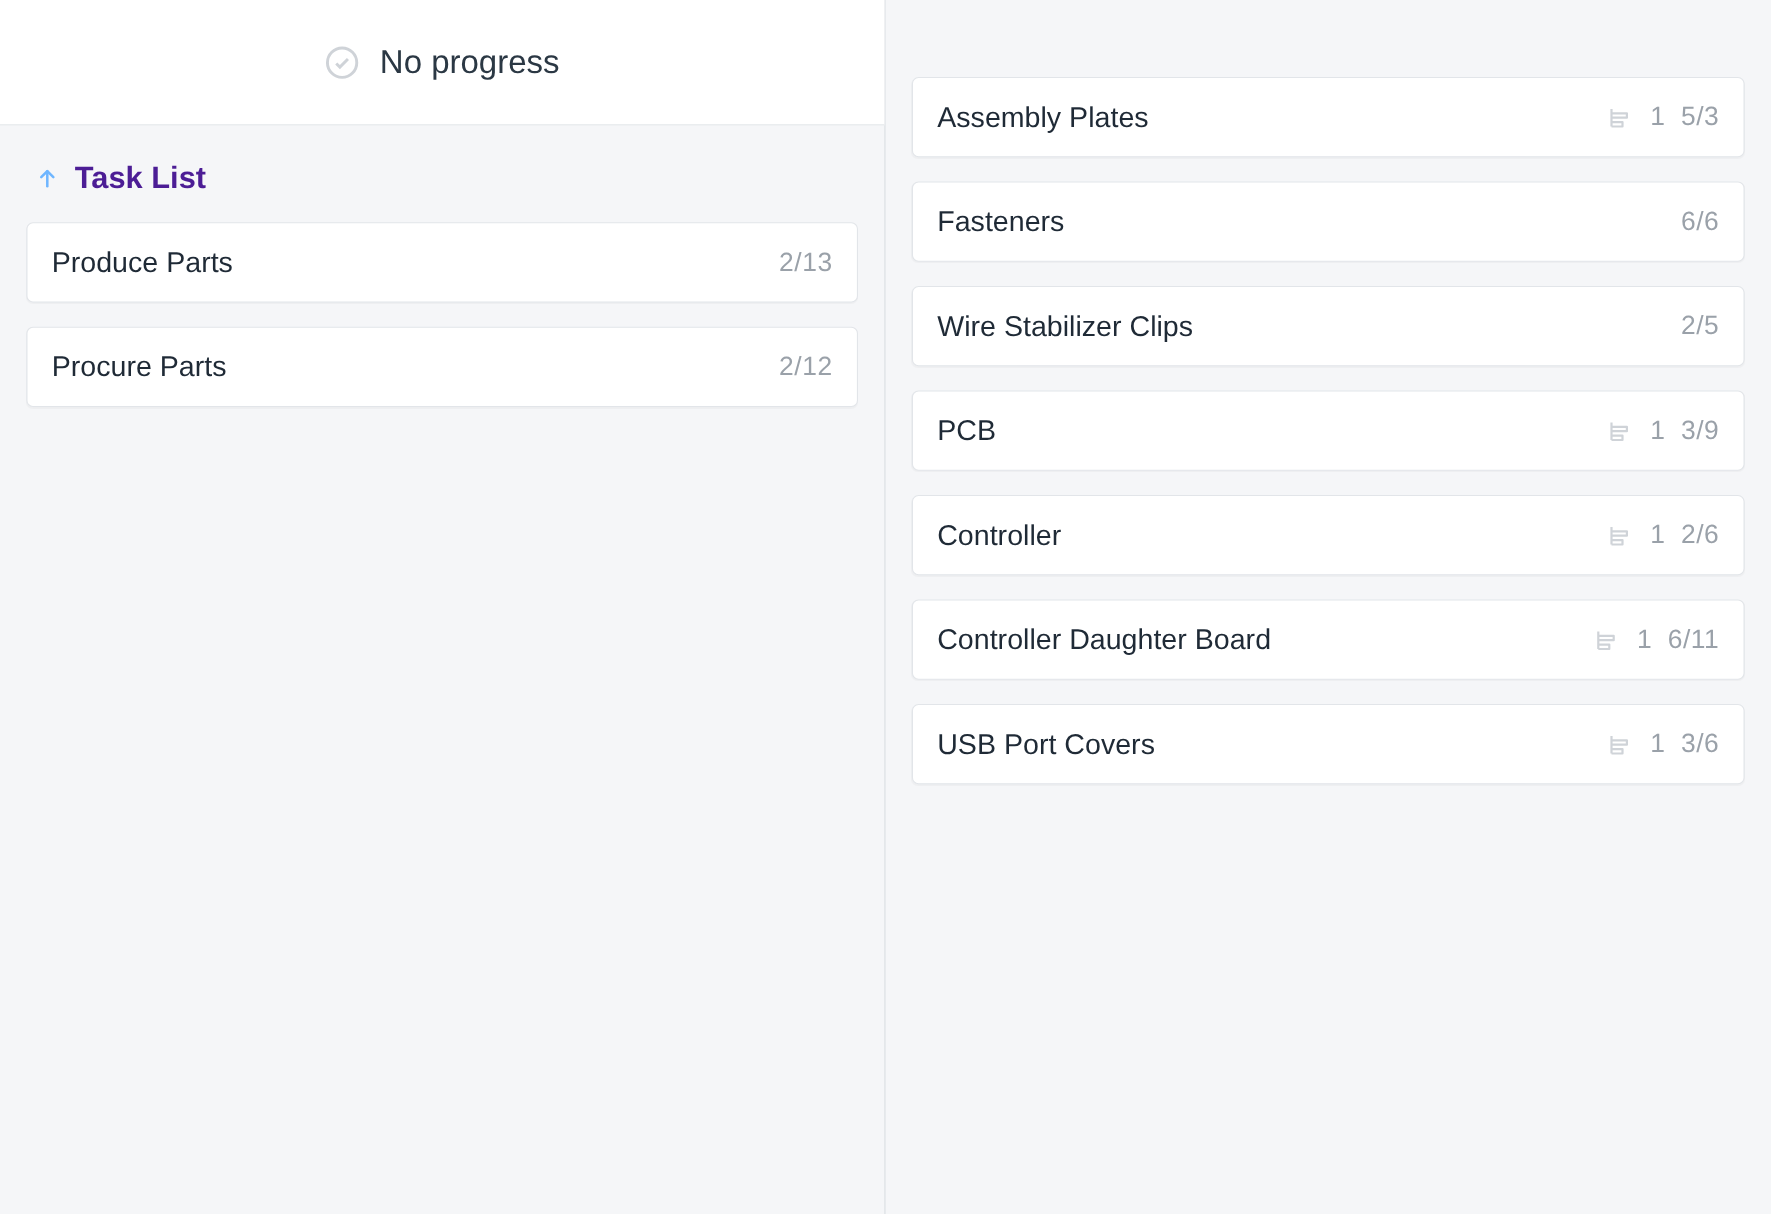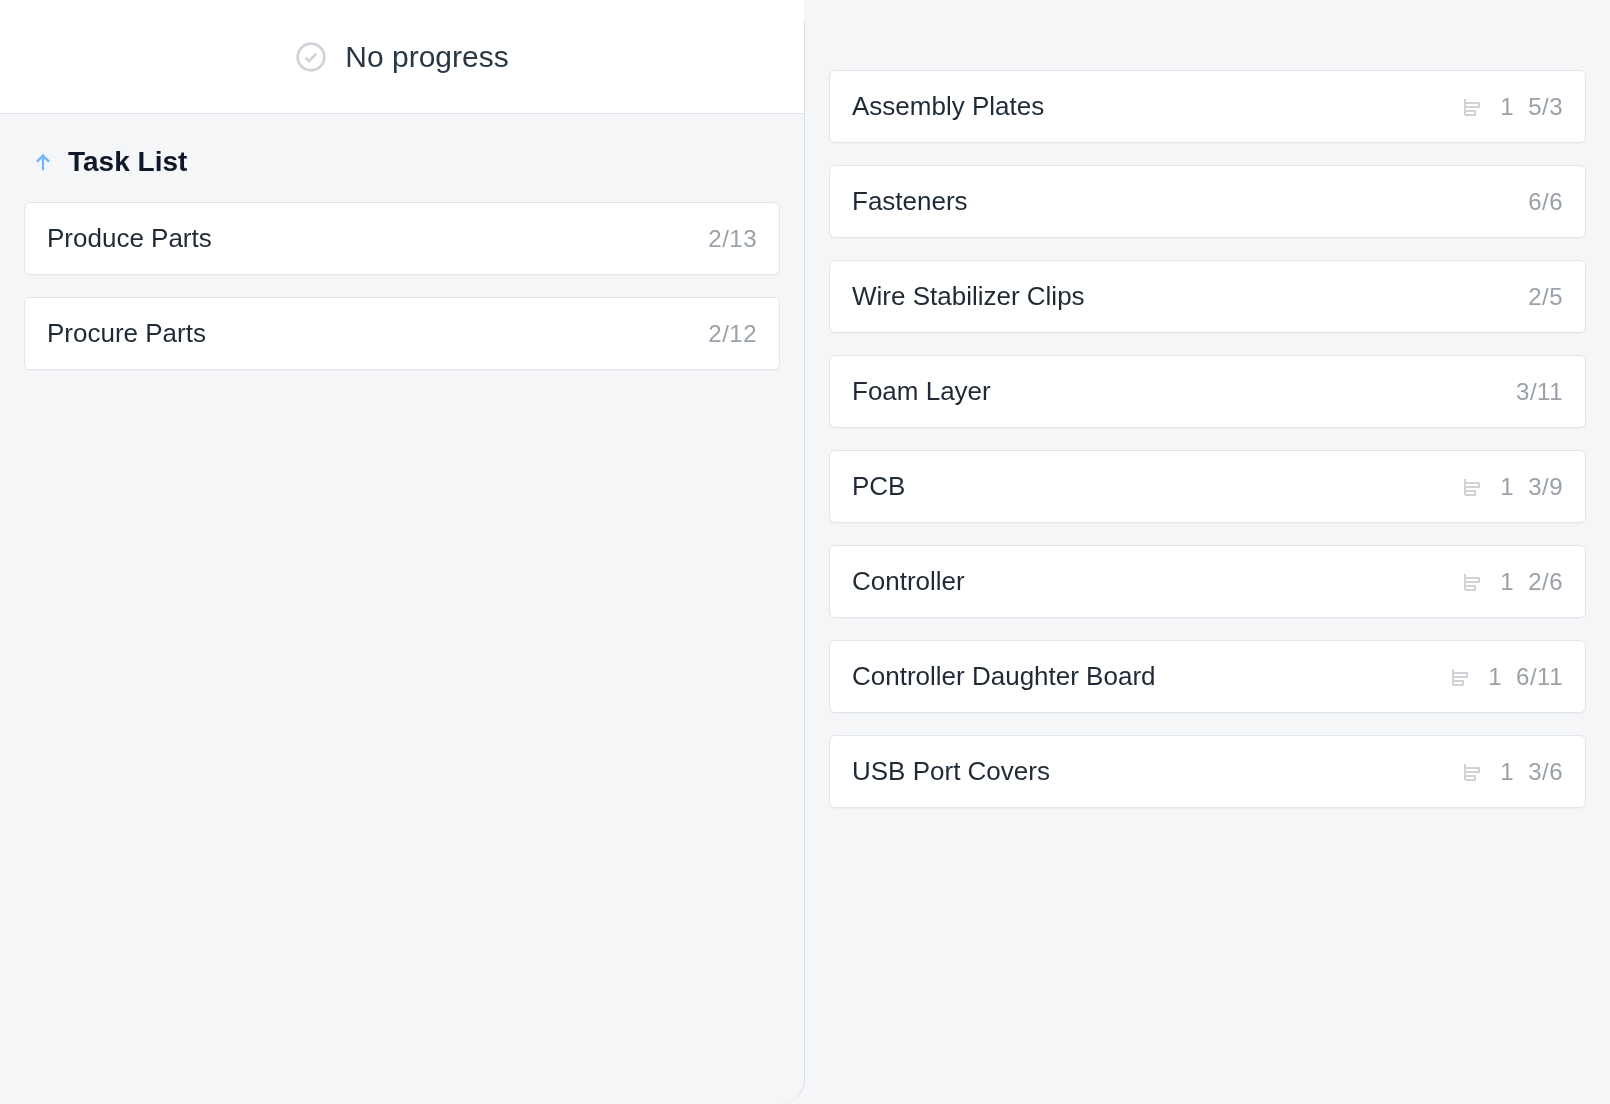--- a/index.html
+++ b/index.html
@@ -12,21 +12,20 @@
   }
   .board {
     display: flex;
     width: 100%;
     height: 100%;
   }
   .col {
     width: 50%;
     display: flex;
     flex-direction: column;
-    border-radius: 25px;
   }
   .col-left { border-right: 1px solid #d9dde2; }
   .col-header {
     height: 114px;
     background: #ffffff;
     border-bottom: 1px solid #e2e5e9;
     display: flex;
     align-items: center;
     justify-content: center;
     gap: 18px;
@@ -46,21 +45,21 @@
   }
   .group-header {
     display: flex;
     align-items: center;
     gap: 14px;
     padding: 10px 8px 24px 8px;
   }
   .group-header .g-title {
     font-size: 28px;
     font-weight: 700;
-    color: #0f172a;
+    color: #4c1d95;
   }
   .arrow-icon {
     width: 22px;
     height: 22px;
     display: inline-flex;
   }
   .card {
     background: #ffffff;
     border: 1px solid #e2e5e9;
     border-radius: 6px;
@@ -163,26 +162,20 @@
         </span>
       </div>
 
       <div class="card">
         <span class="label">Wire Stabilizer Clips</span>
         <span class="meta">
           <span>2/5</span>
         </span>
       </div>
 
-      <div class="card">
-        <span class="label">Foam Layer</span>
-        <span class="meta">
-          <span>3/11</span>
-        </span>
-      </div>
 
       <div class="card">
         <span class="label">PCB</span>
         <span class="meta">
           <span class="sub-icon">
             <svg viewBox="0 0 24 24" width="24" height="24" fill="none" stroke="#cfd3d8" stroke-width="2" stroke-linejoin="round">
               <path d="M3 4v16"></path>
                 <path d="M3 8h14v4H3"></path>
                 <path d="M3 16h10v4H3"></path>
             </svg>

